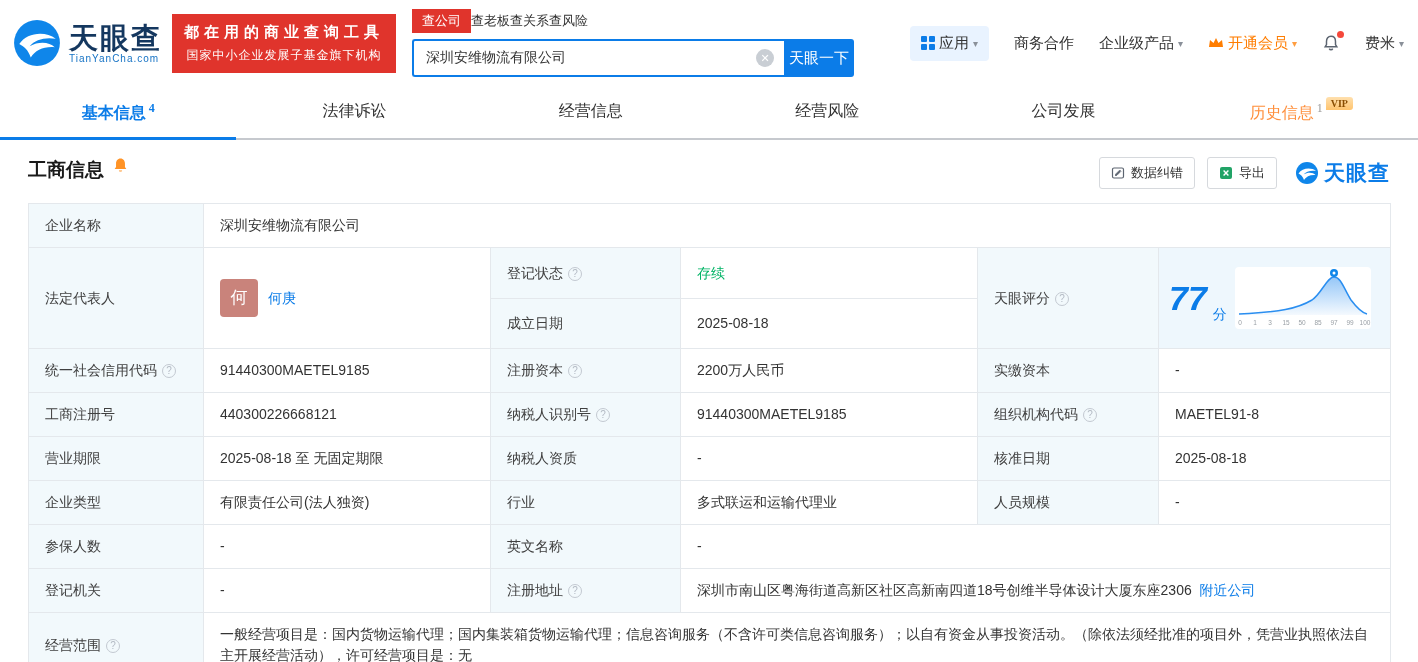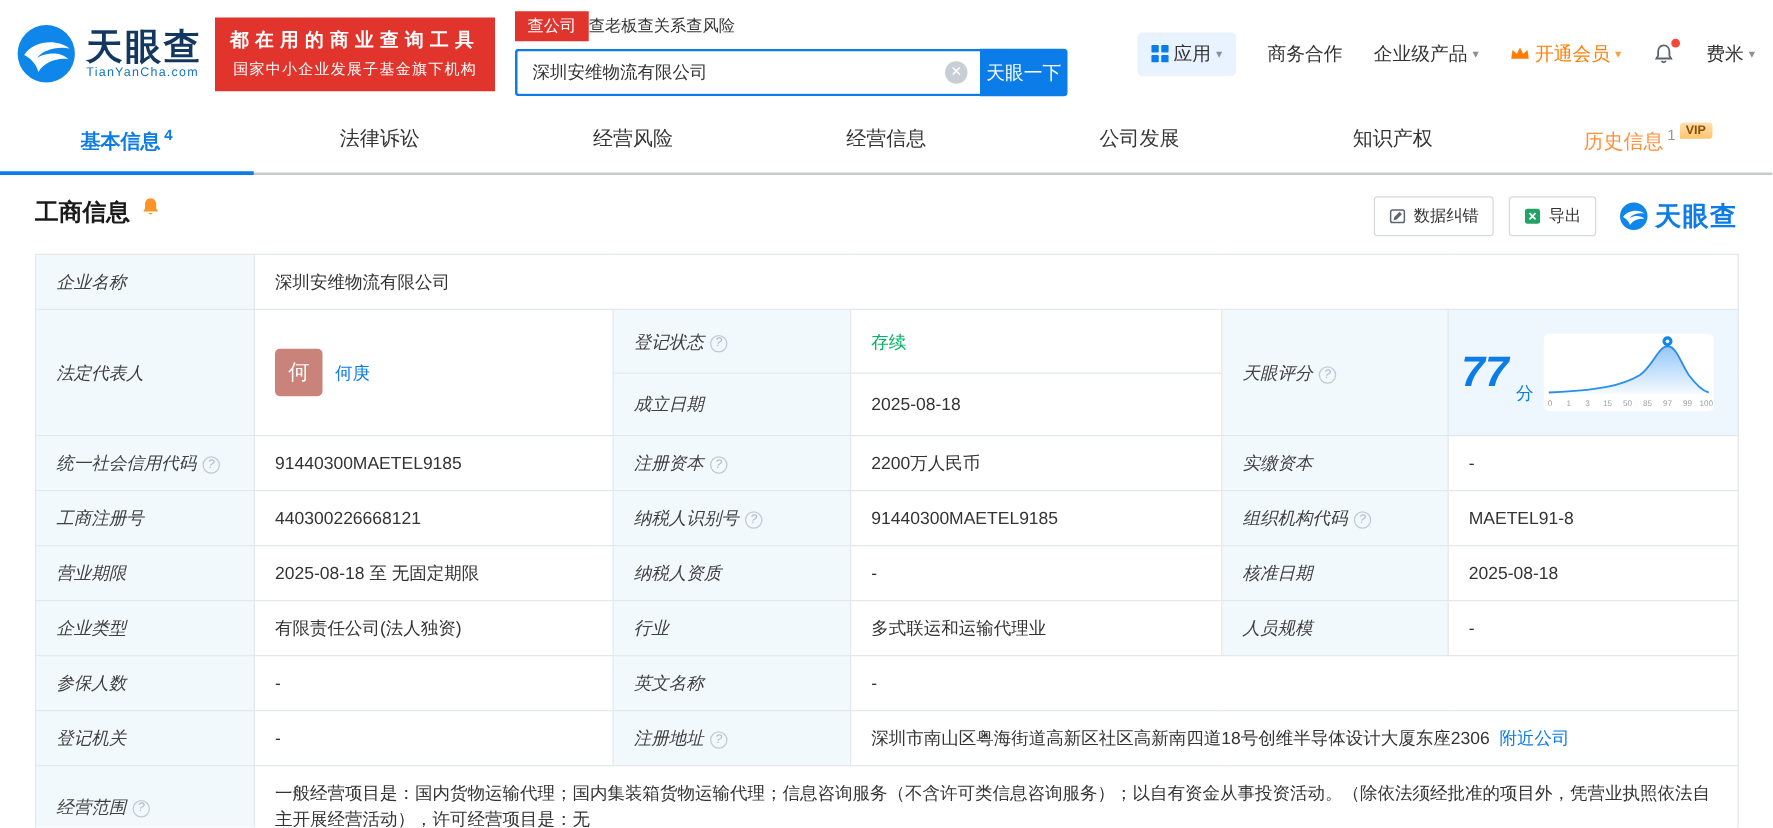--- a/index.html
+++ b/index.html
@@ -40,21 +40,21 @@
   .nav-apps { background:#e9f3ff; padding:8px 11px; border-radius:4px; }
   .nav-vip { color:#ff7d00; }
   .caret { font-size:10px; color:#8a9099; }
   .nav-vip .caret { color:#ff9d40; }
   .bell-wrap { position:relative; cursor:pointer; display:inline-flex; }
   .bell-dot { position:absolute; top:-3px; right:-4px; width:7px; height:7px; background:#f5483b; border-radius:50%; }
   
   .tabbar { display:flex; border-bottom:2px solid #c6c9ce; margin-top:4px; }
   .tab {
     flex:1; text-align:center; padding:15px 0 13px; font-size:16px; color:#333; cursor:pointer;
-    border-bottom:3px solid transparent; margin-bottom:-2px; position:relative; white-space:nowrap;
+    border-bottom:3px solid transparent; margin-bottom:-2px; position:relative; white-space:nowrap;font-family:Liberation Serif, serif;
   }
   .tab.active { color:#0b7ce8; font-weight:bold; border-bottom-color:#0b7ce8; }
   .tab-count { font-size:12px; vertical-align:super; margin-left:3px; }
   .tab.active .tab-count { color:#0b7ce8; }
   .tab-history { color:#ff8f3c; }
   .tab-history .tab-count { color:#999; }
   .vip-badge {
     display:inline-block; position:relative; top:-11px; left:3px;
     background:linear-gradient(#ffe0ae,#ffc46e); color:#8a4d00; font-size:10px; font-weight:bold;
     padding:1px 5px; border-radius:3px 3px 3px 0;
@@ -67,21 +67,21 @@
   .act-btn {
     display:inline-flex; align-items:center; gap:6px; border:1px solid #d6d9dd; border-radius:3px;
     background:#fff; padding:6px 11px; font-size:13px; color:#333; cursor:pointer; margin-left:12px;
     font-family:inherit;
   }
   .head-logo { display:flex; align-items:center; gap:5px; margin-left:18px; }
   .head-logo-name { font-size:21px; font-weight:bold; color:#0b7ce8; letter-spacing:1px; }
   
   .info-table { width:1362px; margin:2px 28px 0; border-collapse:collapse; table-layout:fixed; font-size:14px; }
   .info-table td { border:1px solid #e4e8ec; padding:11px 16px; vertical-align:middle; line-height:21px; word-break:break-all; }
-  td.lbl { background:#f2f9fc; color:#404040;font-style:italic; }
+  td.lbl { background:#f2f9fc; color:#404040; }
   td.val { background:#fff; }
   td.score-cell { background:#eef7fd; padding:19px 10px; }
   .help {
     display:inline-block; width:14px; height:14px; line-height:12px; border:1px solid #c3c9d1; border-radius:50%;
     font-size:10px; color:#b3bac4; text-align:center; margin-left:5px; cursor:pointer; vertical-align:1px;
   }
   .green { color:#00b365; }
   .link { color:#0b7ce8; text-decoration:none; cursor:pointer; }
   .addr-link { margin-left:4px; white-space:nowrap; }
   .rep-wrap { display:flex; align-items:center; }
@@ -166,30 +166,27 @@
 </div>
 
 <div class="tabbar">
   <div class="tab active">
     <span>基本信息</span><span class="tab-count">4</span>
   </div>
   <div class="tab">
     <span>法律诉讼</span>
   </div>
   <div class="tab">
+    <span>经营信息</span>
+  </div>
+  <div class="tab">
     <span>经营风险</span>
-  </div>
-  <div class="tab">
-    <span>经营信息</span>
   </div>
   <div class="tab">
     <span>公司发展</span>
-  </div>
-  <div class="tab">
-    <span>知识产权</span>
   </div>
   <div class="tab tab-history">
     <span>历史信息</span><span class="tab-count">1</span><span class="vip-badge">VIP</span>
   </div>
 </div>
 
 <div class="section-head">
   <span class="section-title">工商信息</span>
   <span class="section-bell">
     <svg width="17" height="17" viewBox="0 0 16 16">

